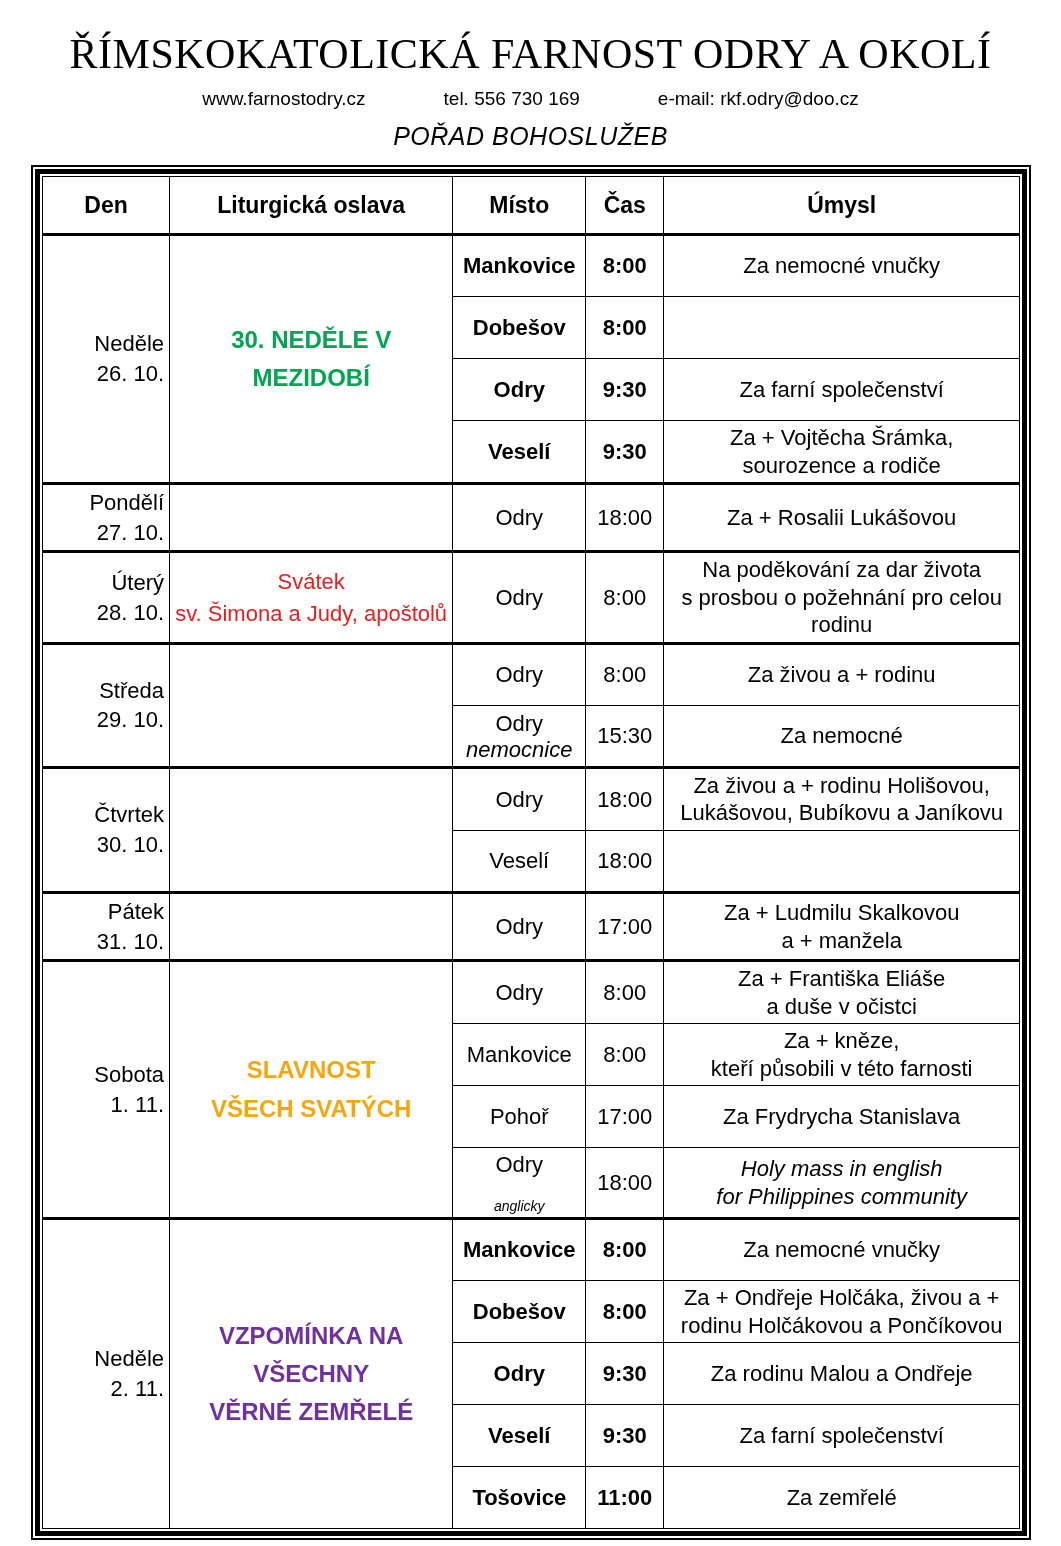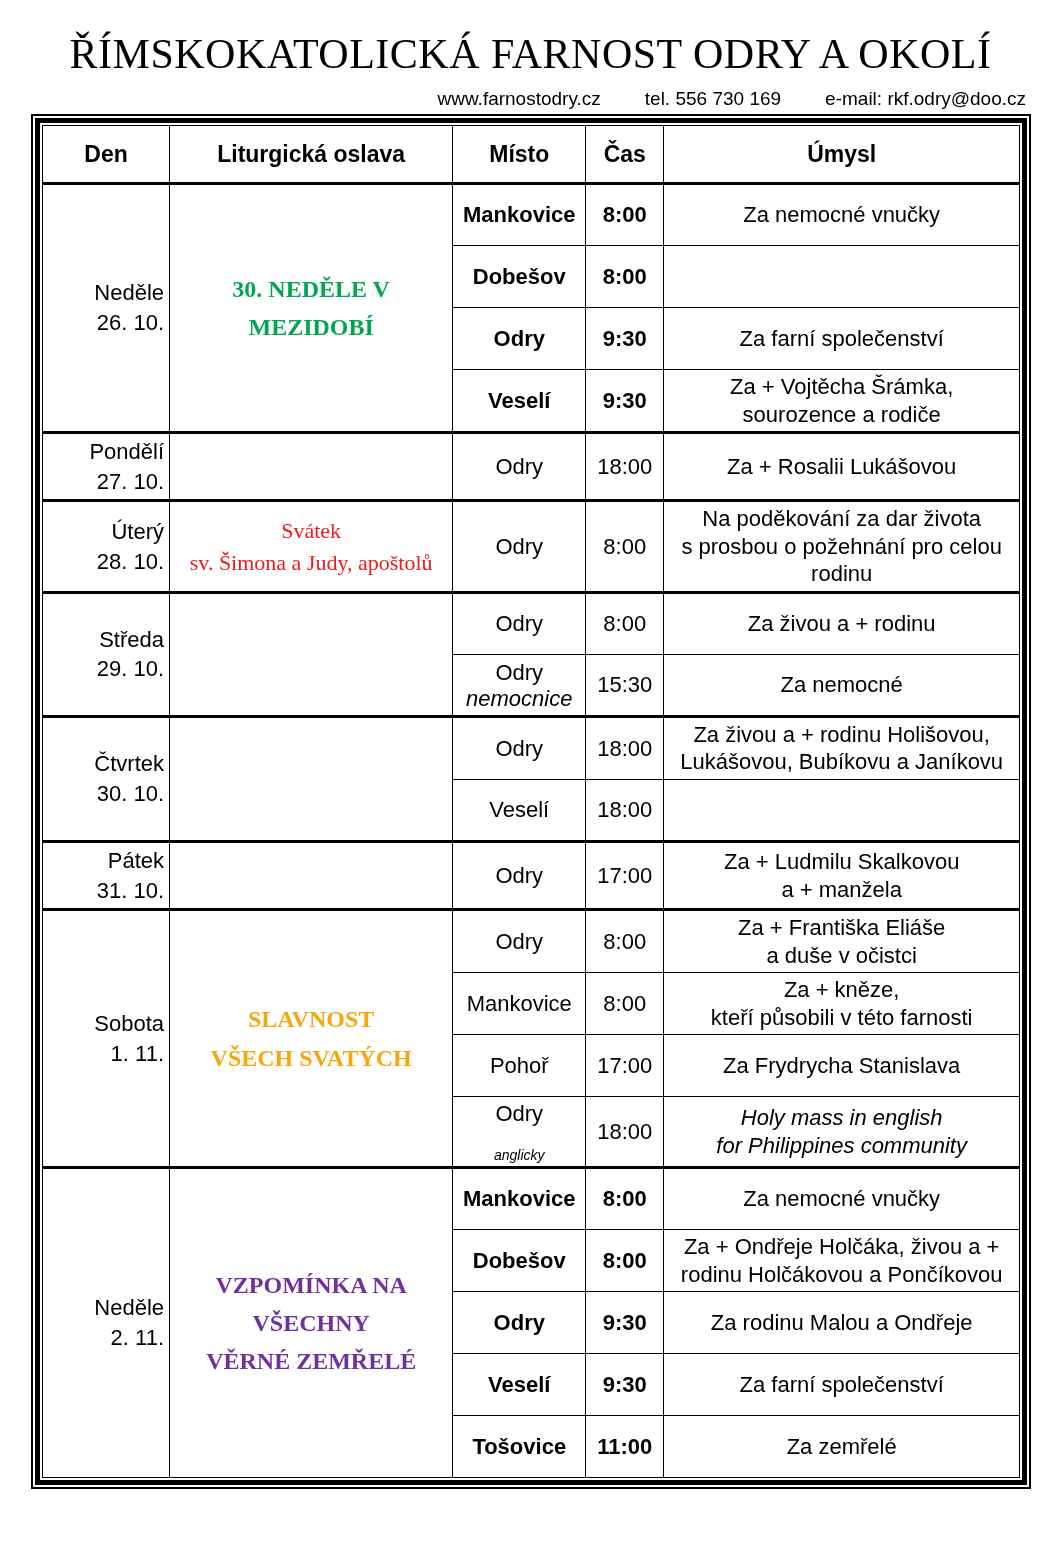--- a/index.html
+++ b/index.html
@@ -16,22 +16,22 @@
     font-family:"Liberation Serif", serif;
     font-weight:normal;
     font-size:42px;
     text-align:center;
     letter-spacing:0.5px;
     margin:6px 0 10px 0;
     white-space:nowrap;
   }
   .contact-row {
     display:flex;
-    justify-content:flex-end;
-    gap:44px;
+    justify-content:center;
+    gap:78px;
     font-size:19px;
     margin:10px 0 8px 0;
   }
   .doc-subtitle {
     text-align:center;
     font-style:italic;
     font-size:25px;
     margin:12px 0 18px 0;
     letter-spacing:0.5px;
   }
@@ -64,41 +64,42 @@
     font-size:22px;
     line-height:1.25;
     overflow:hidden;
   }
   thead tr { height:58px; }
   thead th { font-size:23px; font-weight:bold; border-bottom:3px solid #000; }
   tbody tr { height:62px; }
   tr.group-start td { border-top:3px solid #000; }
 
   td.day-cell { line-height:1.35;text-align:right; }
-  td.celebration-cell { line-height:1.6; font-size:24px;font-family:Liberation Serif, serif; }
+  td.celebration-cell { line-height:1.6; font-size:24px; }
   td.celebration-cell.regular { font-size:22px; line-height:1.45; }
   .bold-txt { font-weight:bold; }
   .place-note { font-style:italic; font-size:22px; line-height:1.1; }
   .place-note.small { font-size:14px;margin-top:20px; }
   .intent-line { }
   .italic { font-style:italic; }
 </style>
 </head>
 <body>
 
 <div class="page">
 
   <div class="doc-title">ŘÍMSKOKATOLICKÁ FARNOST ODRY A OKOLÍ</div>
 
   <div class="contact-row">
     <span>www.farnostodry.cz</span>
     <span>tel. 556 730 169</span>
     <span>e-mail: rkf.odry@doo.cz</span>
   </div>
 
+  <div class="doc-subtitle">POŘAD BOHOSLUŽEB</div>
 
   <div class="table-frame">
     <table class="schedule">
       <colgroup>
         <col class="c-day">
           <col class="c-lit">
           <col class="c-place">
           <col class="c-time">
           <col class="c-int">
       </colgroup>

